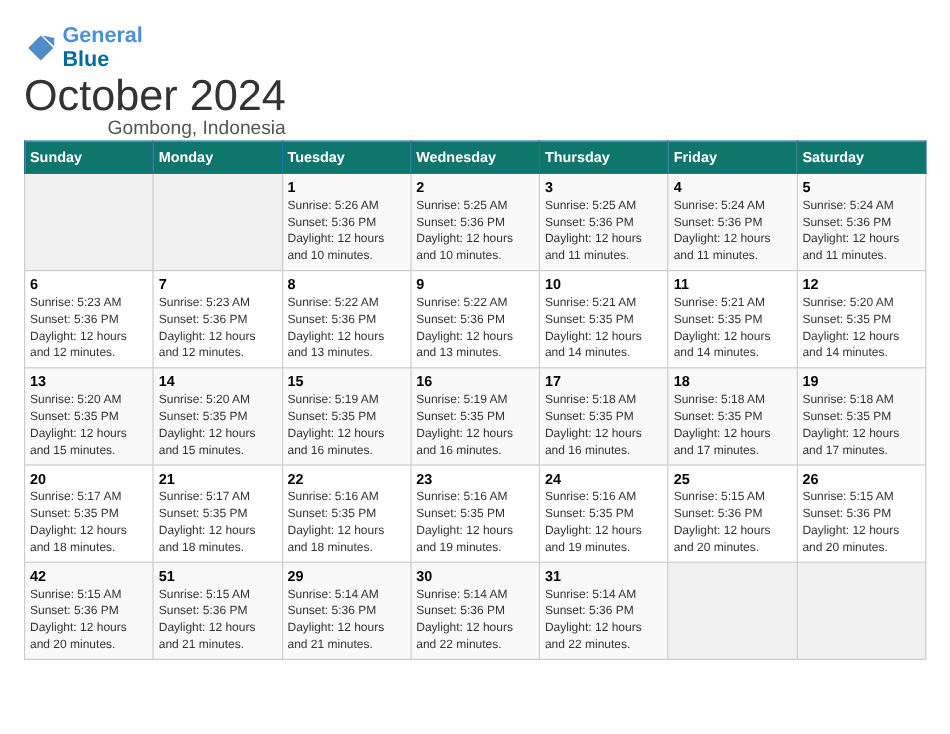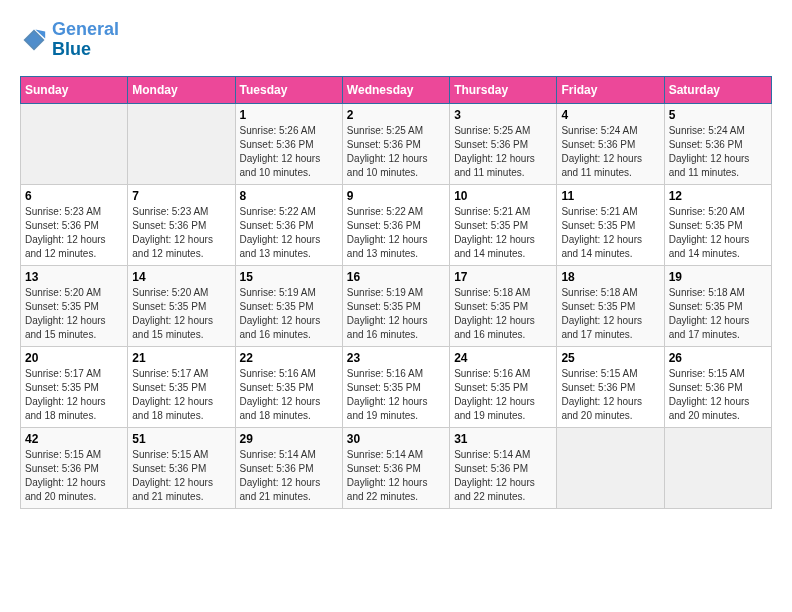--- a/index.html
+++ b/index.html
@@ -7,21 +7,20 @@
       font-family: Arial, sans-serif;
       background: #fff;
       width: 792px;
       min-height: 612px;
       padding: 20px;
     }
     .header {
       display: flex;
       justify-content: space-between;
       align-items: flex-start;
-      margin-bottom: 16px;
       flex-direction: column;
     }
     .logo {
       display: flex;
       align-items: center;
       gap: 4px;
     }
     .logo-text {
       font-size: 18px;
       font-weight: bold;
@@ -47,21 +46,21 @@
     .subtitle {
       font-size: 16px;
       color: #555;
     }
     table {
       width: 100%;
       border-collapse: collapse;
       font-size: 11px;
     }
     thead tr th {
-      background-color: #ec4899;
+      background-color: #0f766e;
       color: #fff;
       padding: 6px 4px;
       text-align: left;
       font-size: 12px;
       font-weight: bold;
       border: 1px solid #2e6da4;
     }
     tbody tr td {
       border: 1px solid #ccc;
       vertical-align: top;
@@ -99,20 +98,24 @@
     <svg class="logo-icon" viewBox="0 0 40 40">
       <path d="M20 5 L35 20 L20 35 L5 20 Z" fill="#2e6da4" opacity="0.8"></path>
       <path d="M20 8 L32 20 L20 32 L8 20 Z" fill="#4a90d9" opacity="0.6"></path>
       <polygon points="22,5 36,18 36,8" fill="#4a90d9"></polygon>
     </svg>
     <div class="logo-text">
       <div><span>General</span></div>
       <div style="color:#0369a1;">Blue</div>
     </div>
   </div>
+  <div class="title-block">
+    <div class="month-title">October 2024</div>
+    <div class="subtitle">Gombong, Indonesia</div>
+  </div>
 </div>
 
 <table>
   <thead>
     <tr>
     <th>Sunday</th>
         <th>Monday</th>
         <th>Tuesday</th>
         <th>Wednesday</th>
         <th>Thursday</th>

